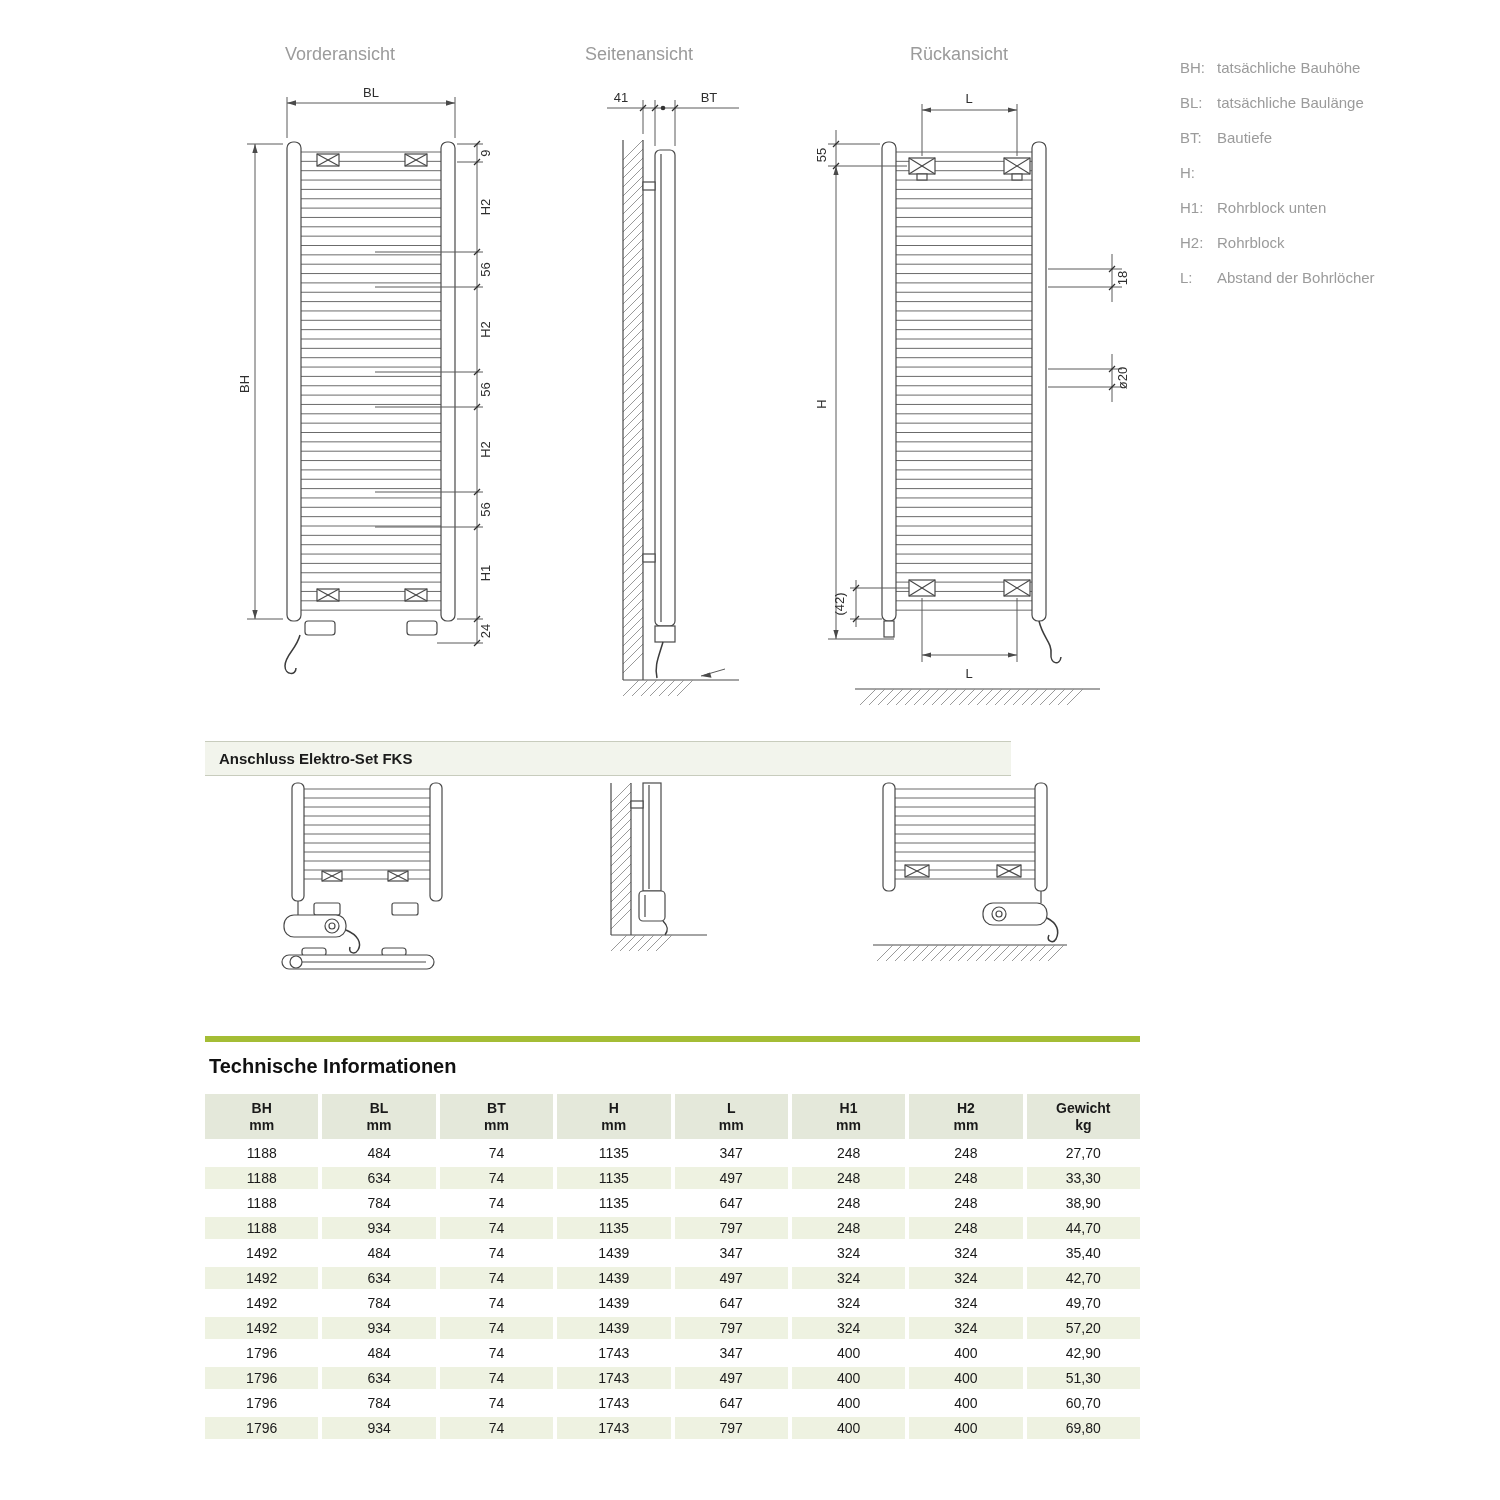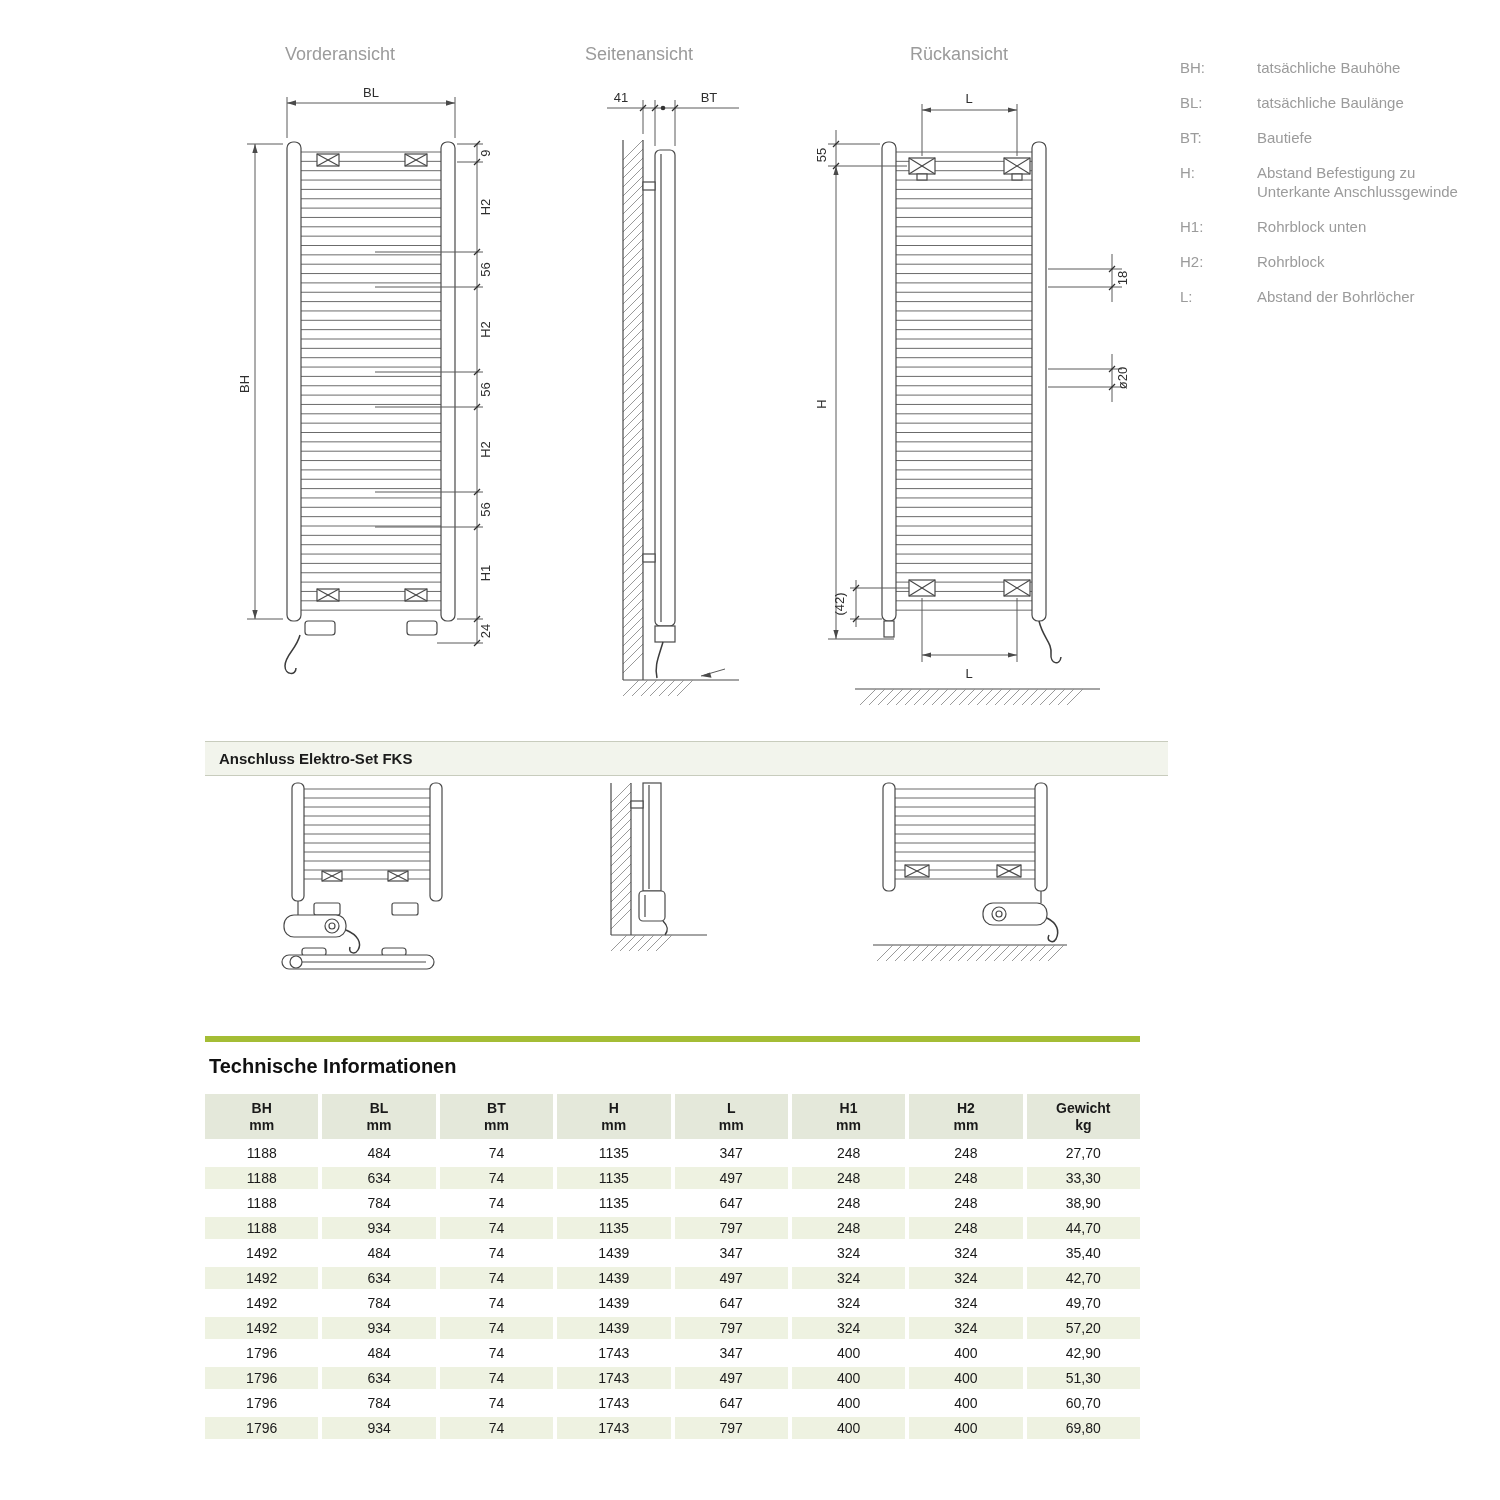--- a/index.html
+++ b/index.html
@@ -14,24 +14,24 @@
   .s    { stroke:#4a4a4a; fill:none; stroke-width:1.2px; }
   .sf   { stroke:#4a4a4a; fill:#fff;  stroke-width:1.2px; }
   .rung { stroke:#6b6b6b; stroke-width:1px; fill:none; }
   .hatch{ stroke:#8f8f8f; stroke-width:0.9px; fill:none; }
   .dimg { stroke:#5a5a5a; stroke-width:1px; fill:none; }
   .tick { stroke:#2e2e2e; stroke-width:1.2px; fill:none; }
   .ah   { fill:#4a4a4a; stroke:none; }
   .cable{ stroke:#3c3c3c; stroke-width:1.5px; fill:none; }
 
   .legend { position:absolute; left:1180px; top:58px; width:300px; color:#9b9b9b; font-size:15px; }
-  .legend-item { display:flex; margin-bottom:16px; line-height:19px;gap:40px; }
+  .legend-item { display:flex; margin-bottom:16px; line-height:19px; }
   .legend-item .abbr { width:37px; flex:none; }
 
-  .band { position:absolute; left:205px; top:741px; width:963px; height:35px;
+  .band { position:absolute; left:205px; top:741px; width:806px; height:35px;
           background:#f2f4ec; border-top:1px solid #c8ccbd; border-bottom:1px solid #c8ccbd;
           display:flex; align-items:center; padding-left:14px;
           font-weight:bold; font-size:15px; color:#1b1b1b; }
   .note { position:absolute; left:205px; top:980px; font-size:15px; color:#9b9b9b; }
 
   .green-bar { position:absolute; left:205px; top:1036px; width:935px; height:6px; background:#a4bd35; }
   .table-title { position:absolute; left:209px; top:1055px; font-size:20px; font-weight:bold; color:#111; }
 
   .tech-table { position:absolute; left:205px; top:1094px; width:935px; }
   .t-grid { display:grid; grid-template-columns:repeat(8,1fr); column-gap:4px; }
@@ -481,21 +481,20 @@
     <div class="legend-item">
         <span class="abbr">BL:</span>
         <span>tatsächliche Baulänge</span>
       </div>
     <div class="legend-item">
         <span class="abbr">BT:</span>
         <span>Bautiefe</span>
       </div>
     <div class="legend-item">
         <span class="abbr">H:</span>
-        <span>Abstand Befestigung zu Unterkante Anschlussgewinde</span>
       </div>
     <div class="legend-item">
         <span class="abbr">H1:</span>
         <span>Rohrblock unten</span>
       </div>
     <div class="legend-item">
         <span class="abbr">H2:</span>
         <span>Rohrblock</span>
       </div>
     <div class="legend-item">

